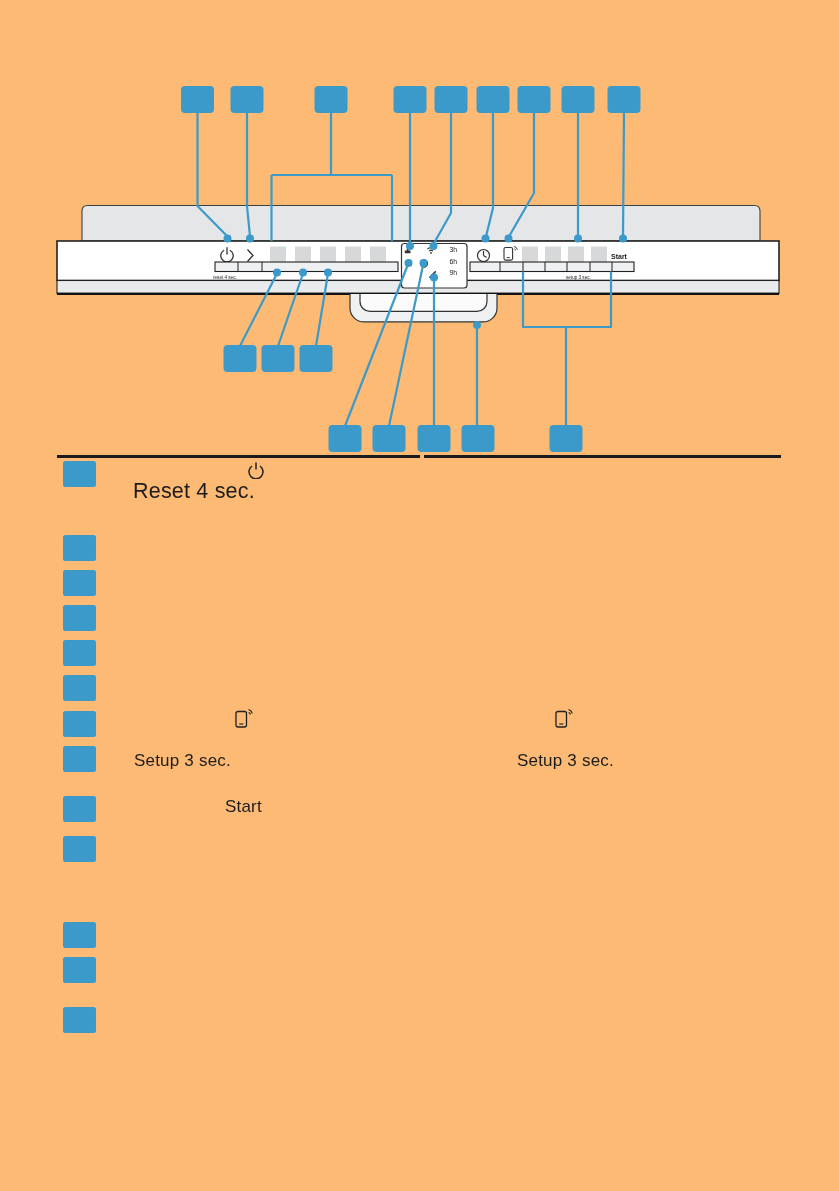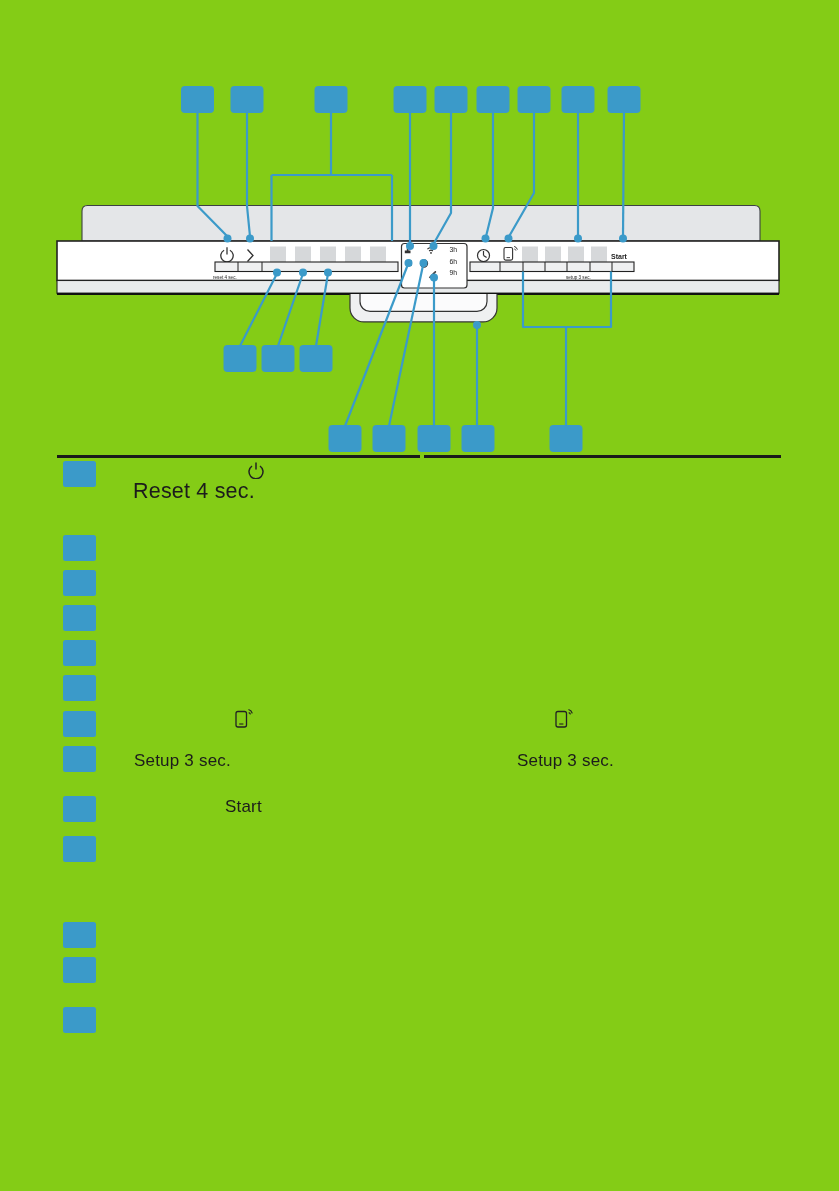--- a/index.html
+++ b/index.html
@@ -1,17 +1,17 @@
 <!DOCTYPE html>
 <html><head>
 <meta charset="utf-8">
 <style>
   html,body{margin:0;padding:0;background:#ffffff;}
   body{width:839px;height:1191px;position:relative;font-family:"Liberation Sans",sans-serif;}
-  .page{position:absolute;inset:0;background:#84cc16;overflow:hidden;}
+  .page{position:absolute;inset:0;background:#fdba74;overflow:hidden;}
   svg{position:absolute;left:0;top:0;}
   svg text{font-family:"Liberation Sans",sans-serif;fill:#222;}
 
   
   .ctable{position:absolute;left:57px;top:455px;width:724px;height:600px;}
   .tline{position:absolute;background:#1a1a1a;height:1.2px;}
   .tline.thick{height:2.8px;}
   .tline.med{height:1.8px;}
   .tl-l{left:0;width:363px;}
   .tl-r{left:367px;width:357px;}

